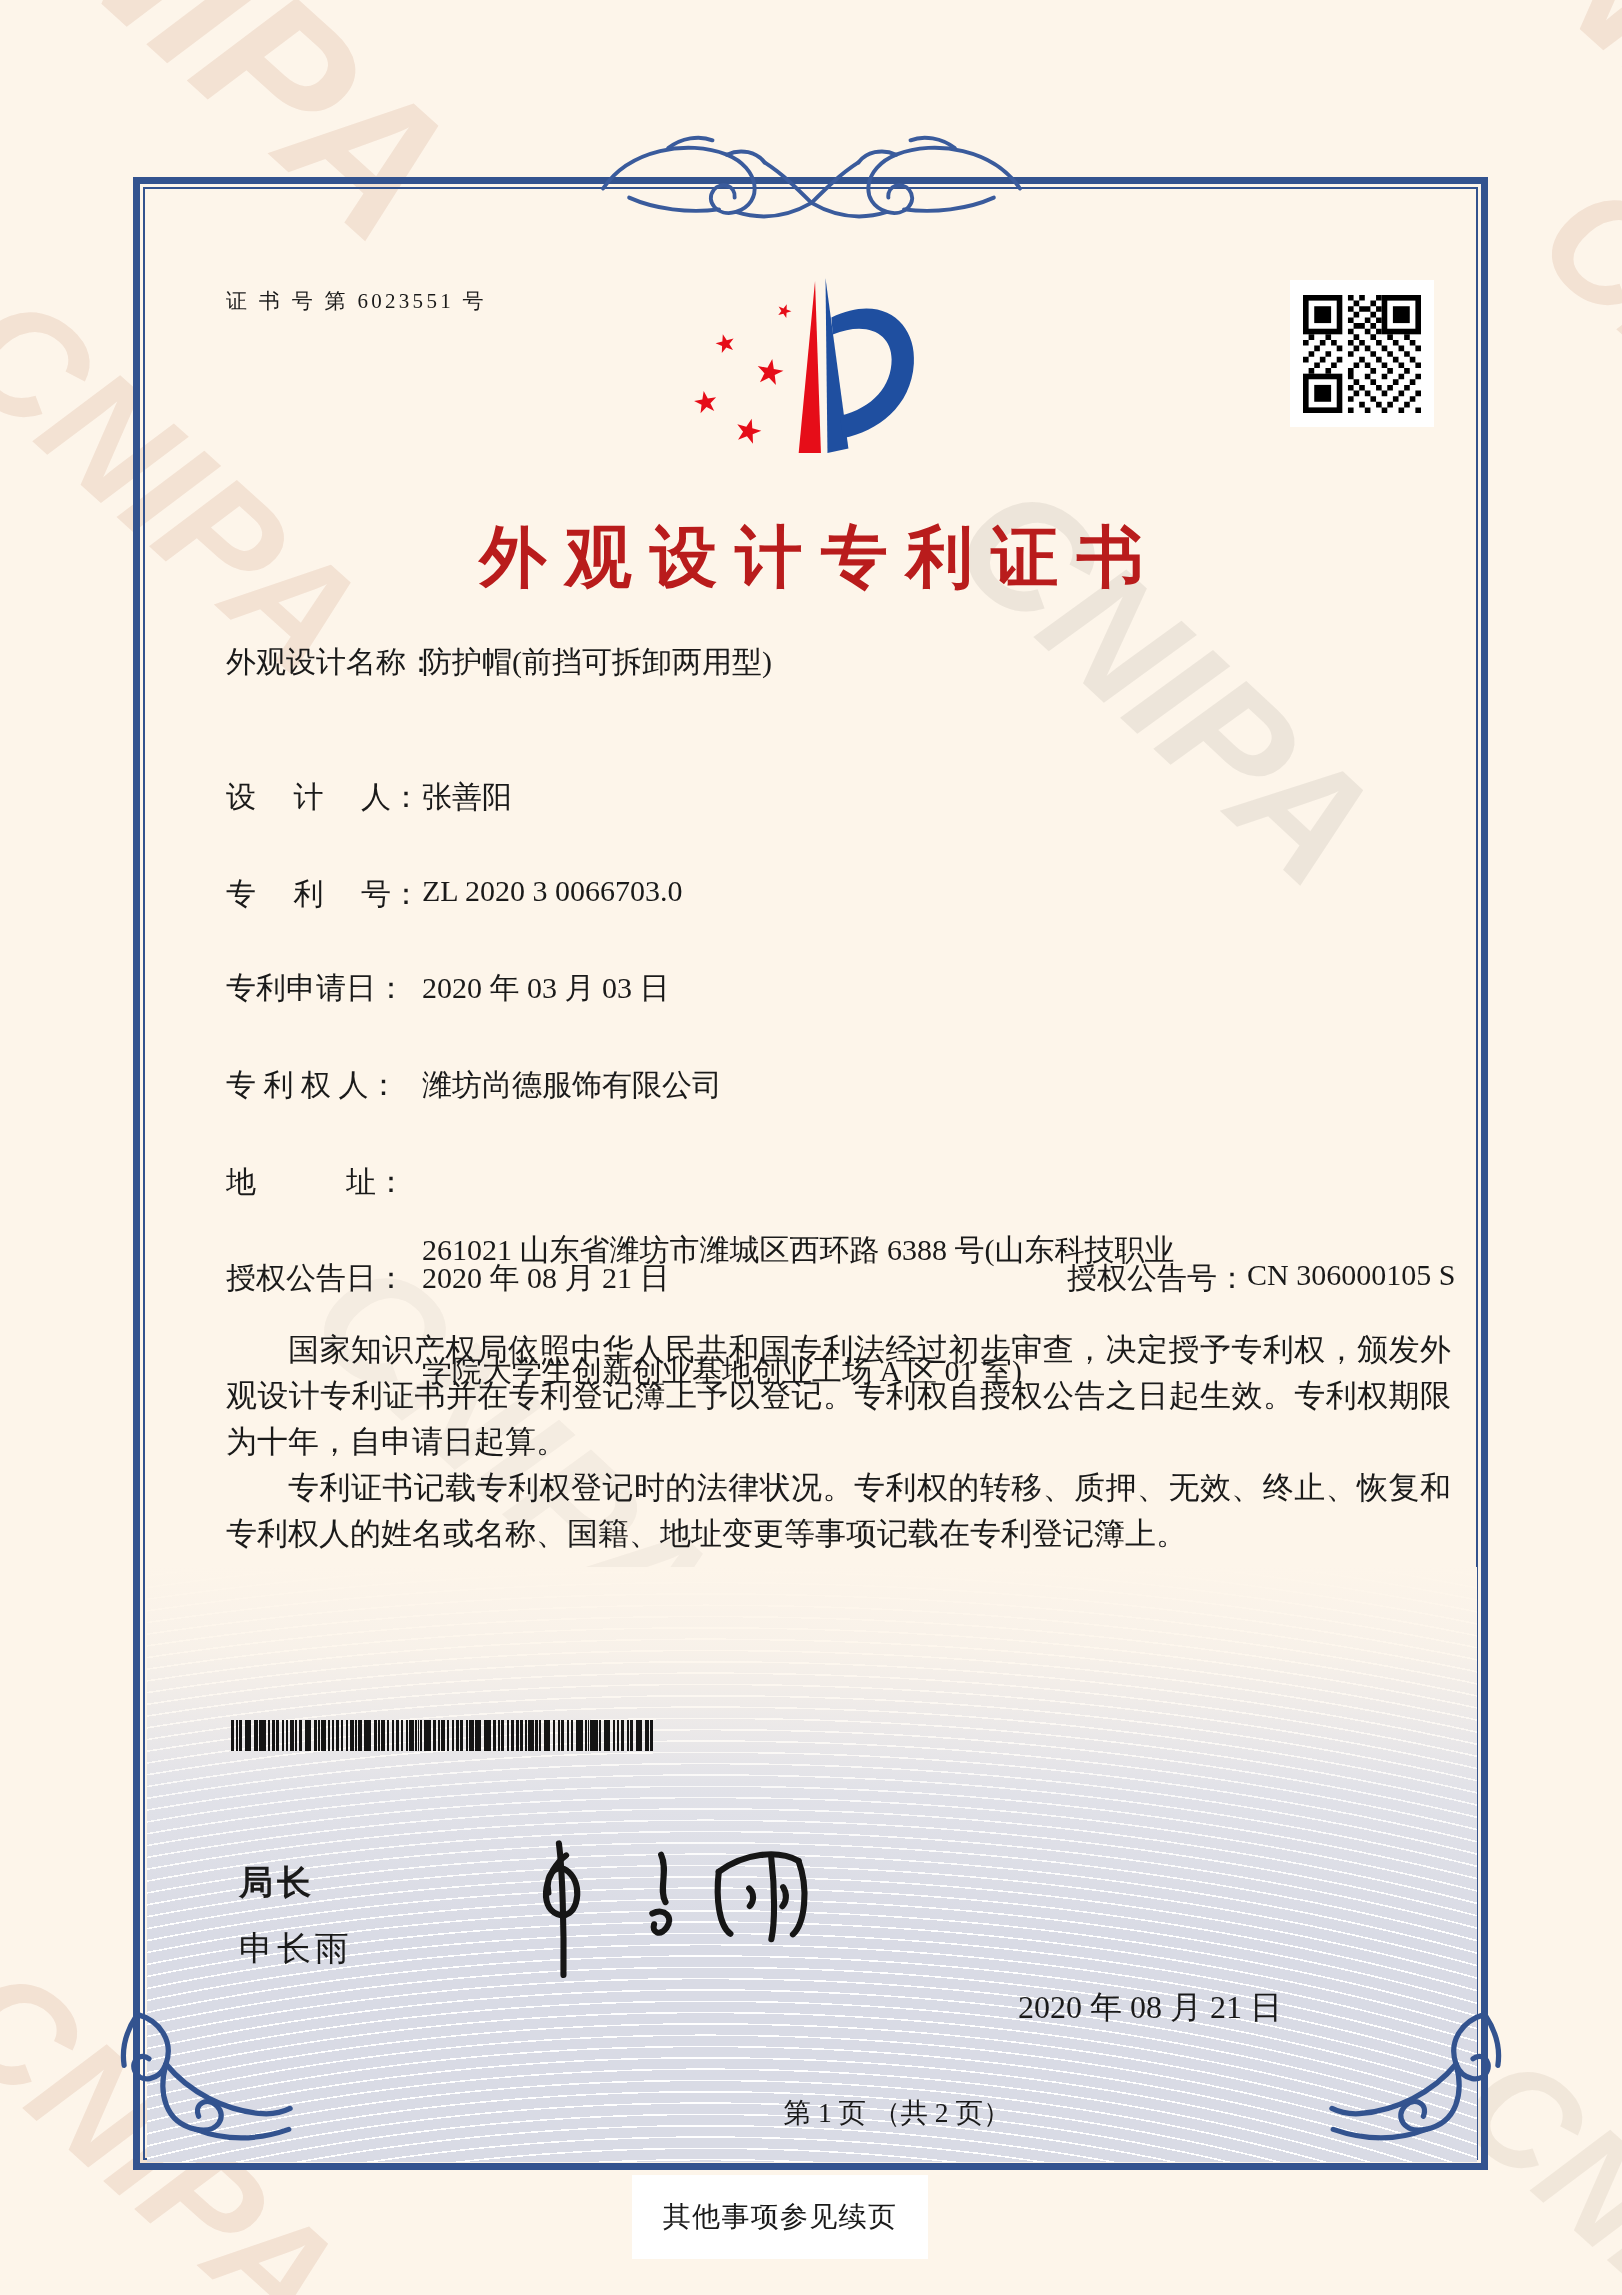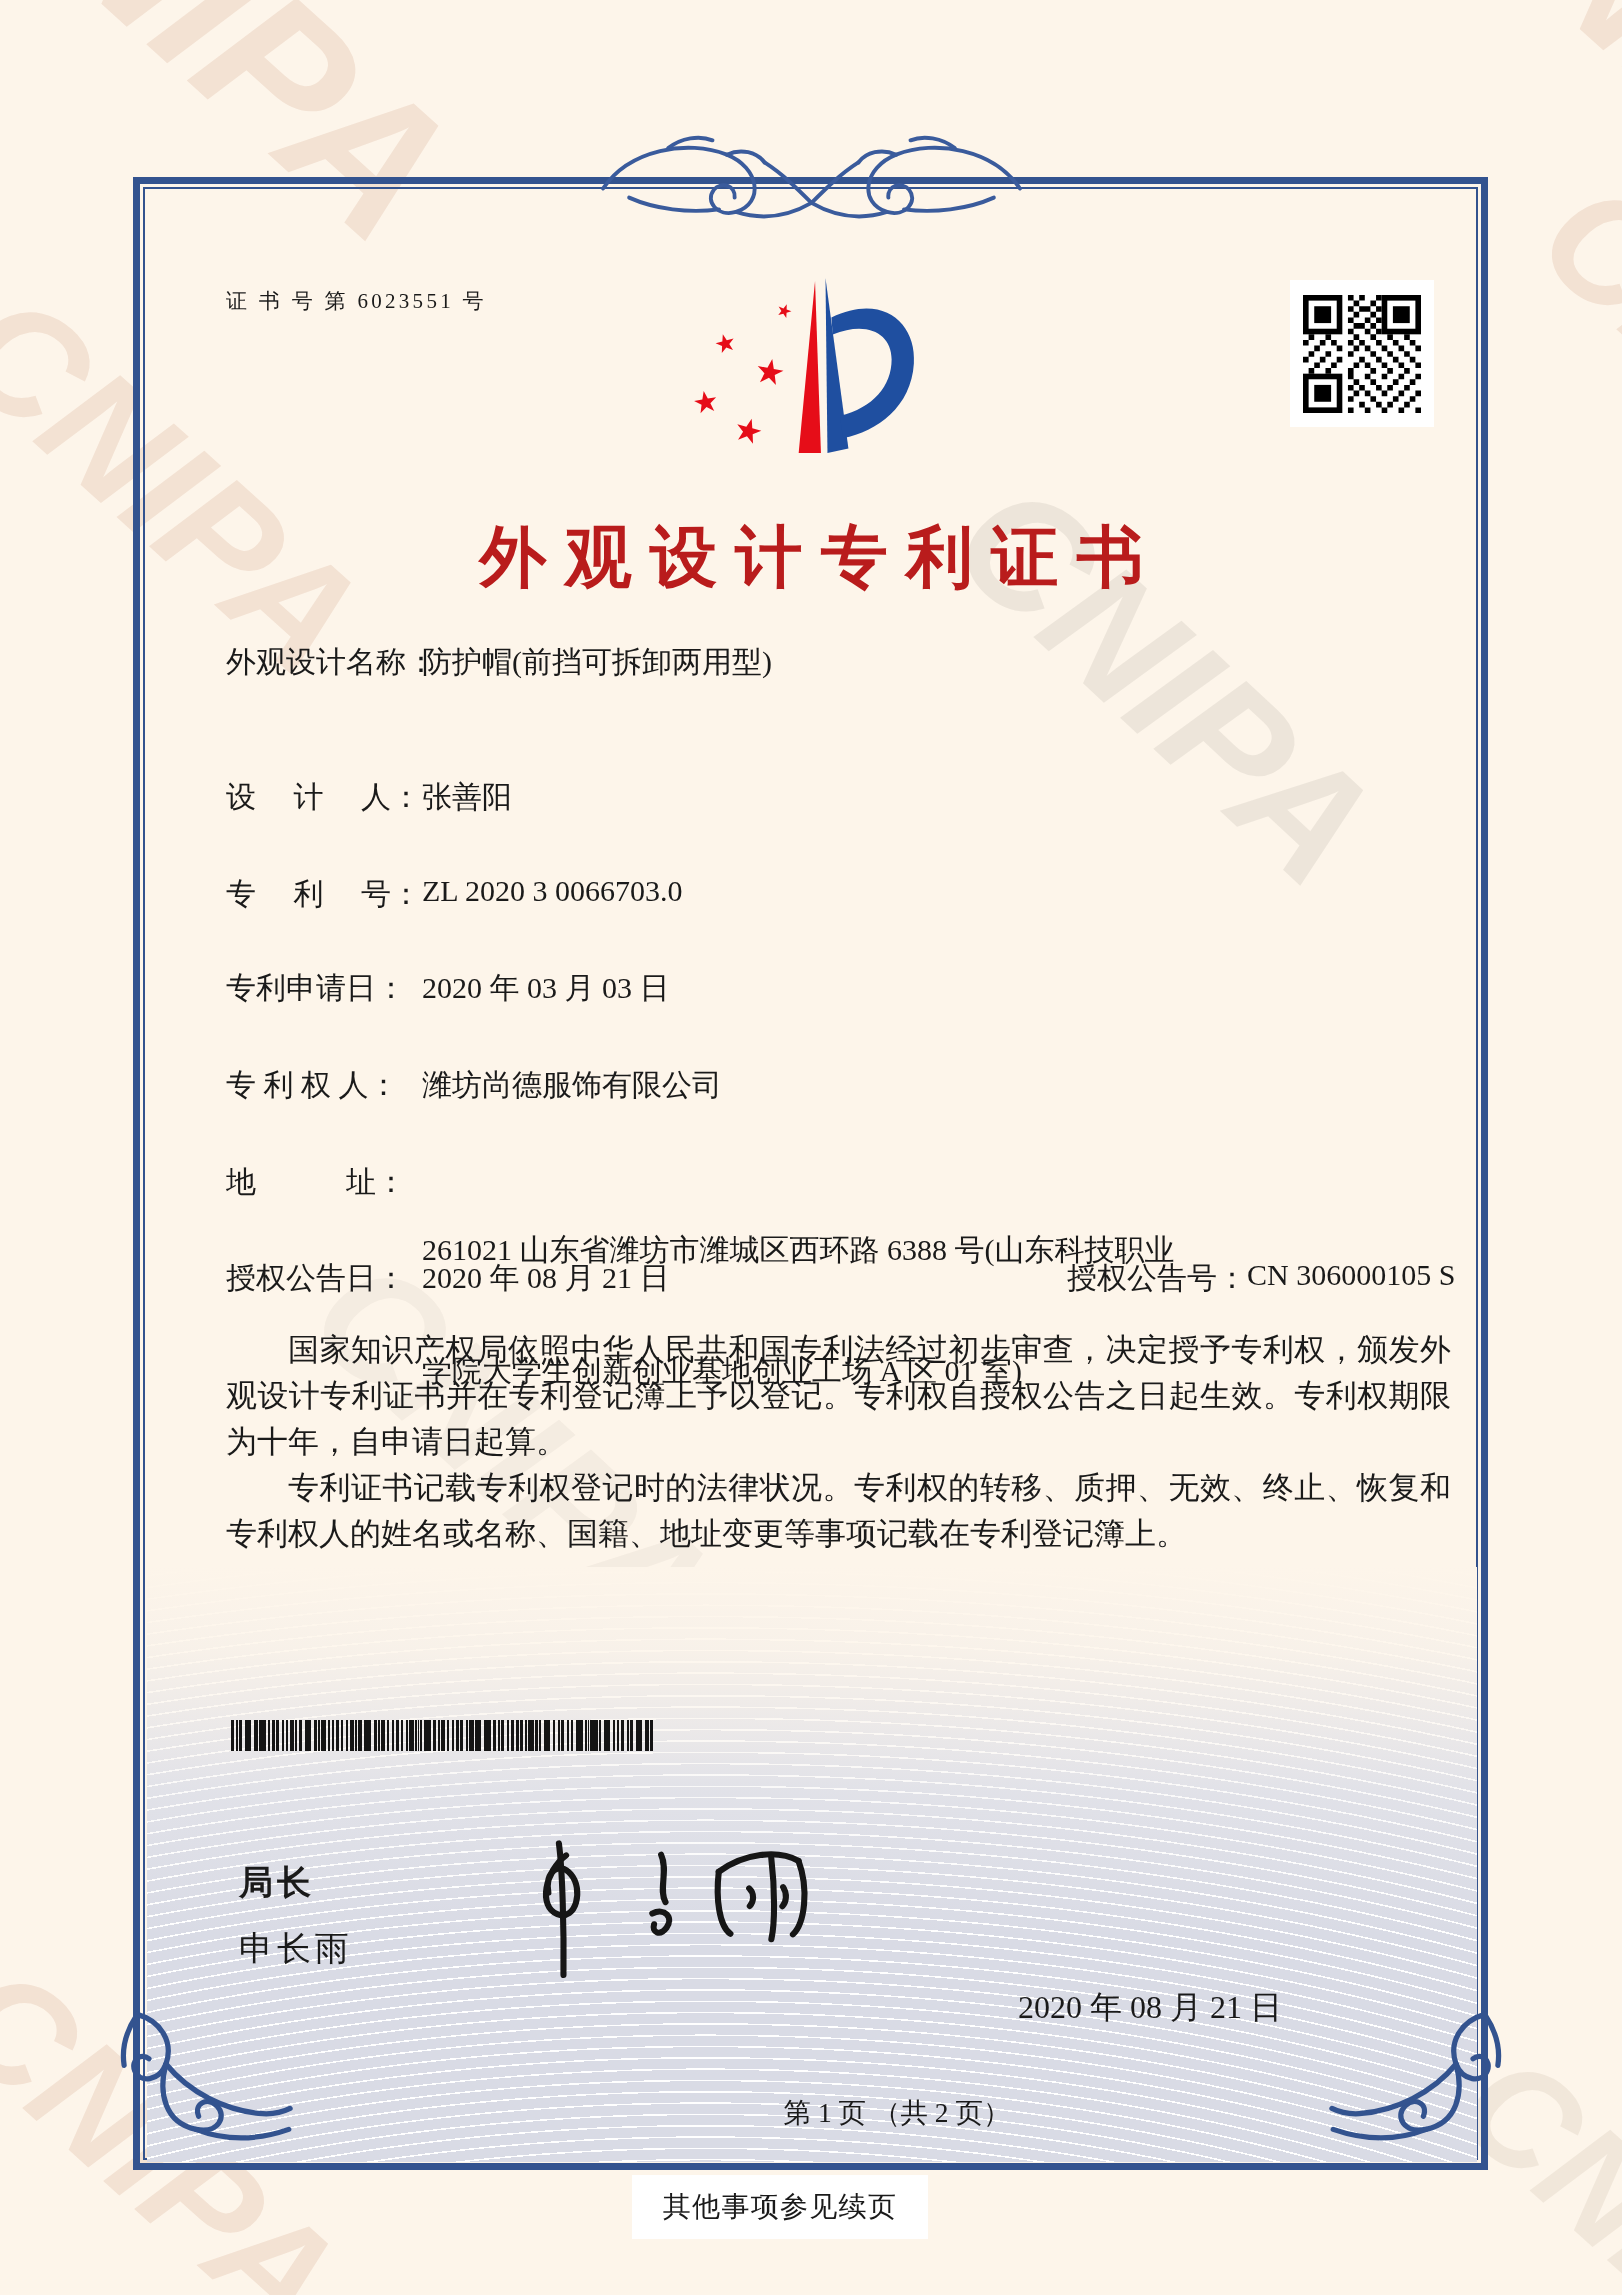--- a/index.html
+++ b/index.html
@@ -57,21 +57,21 @@
              font-family:"Liberation Sans","DejaVu Sans",sans-serif;letter-spacing:3.9px;}
   .sig-name{position:absolute;left:239px;top:1926px;font-size:34px;font-weight:normal;
             font-family:"Liberation Sans","DejaVu Sans",sans-serif;letter-spacing:3.9px;}
   .sig-svg{position:absolute;left:481px;top:1822px;transform:rotate(-2deg);}
 
   .issue-date{position:absolute;left:1018px;top:1986px;font-size:32px;white-space:pre;}
   .page-info{position:absolute;left:133px;width:1528px;top:2095px;text-align:center;
              font-size:27.5px;white-space:pre;}
 
   
-  .cont-box{position:absolute;left:632px;top:2175px;width:296px;height:64px;background:#ffffff;
+  .cont-box{position:absolute;left:632px;top:2175px;width:296px;height:84px;background:#ffffff;
             display:flex;align-items:center;justify-content:center;}
   .cont-box span{font-size:28px;letter-spacing:1.3px;}
 
   .ornament{position:absolute;}
 </style>
 </head>
 <body>
 
 <div class="page">
 

